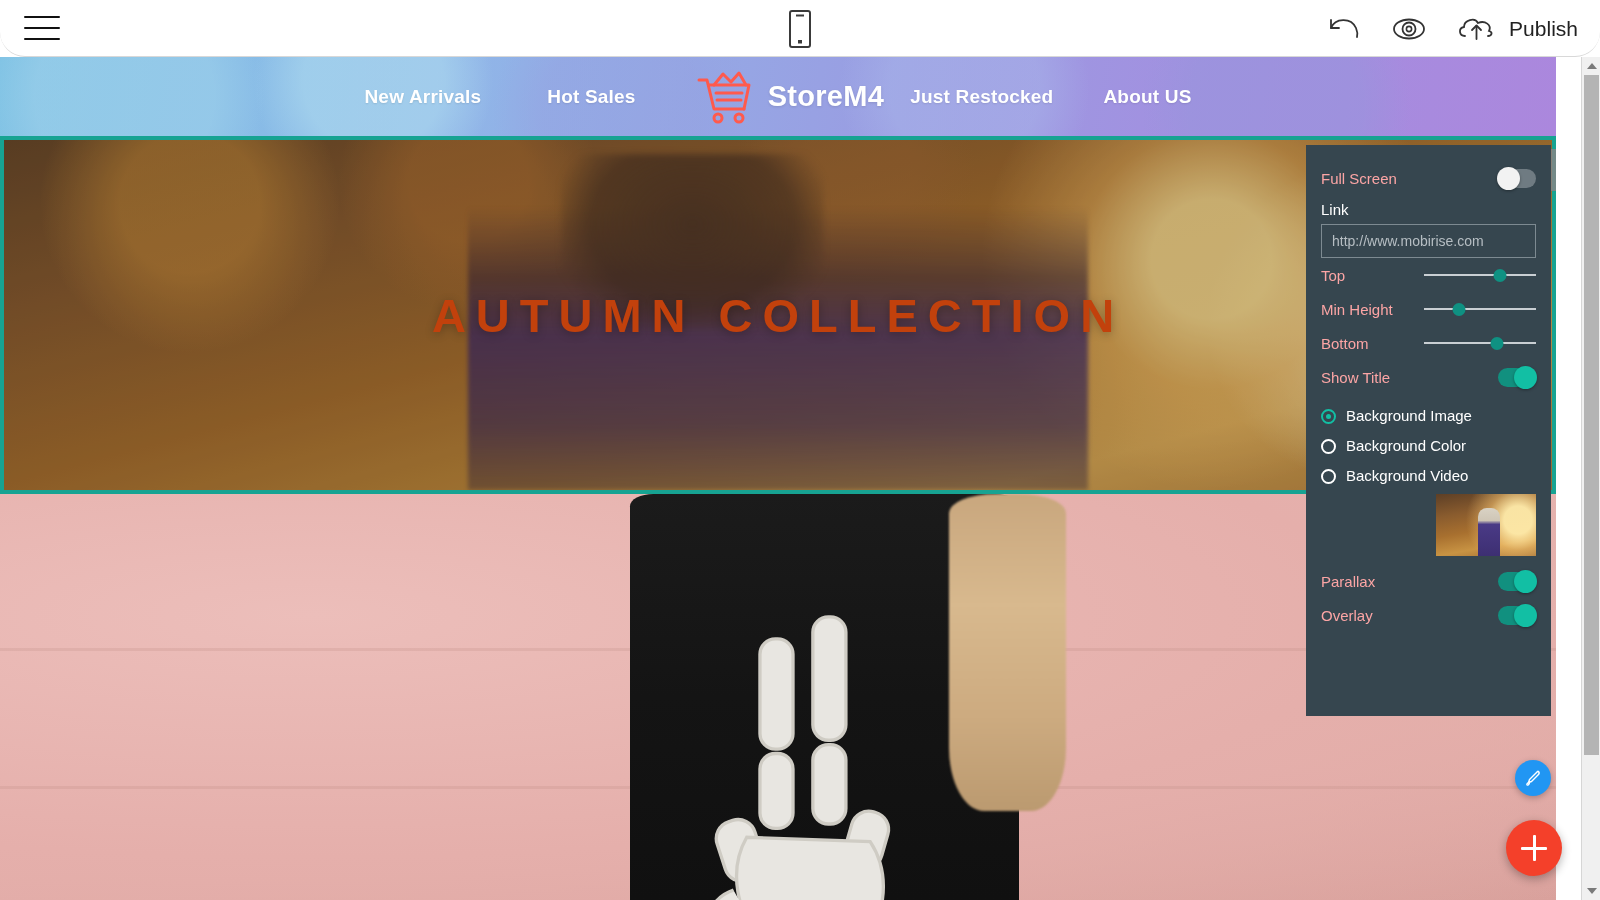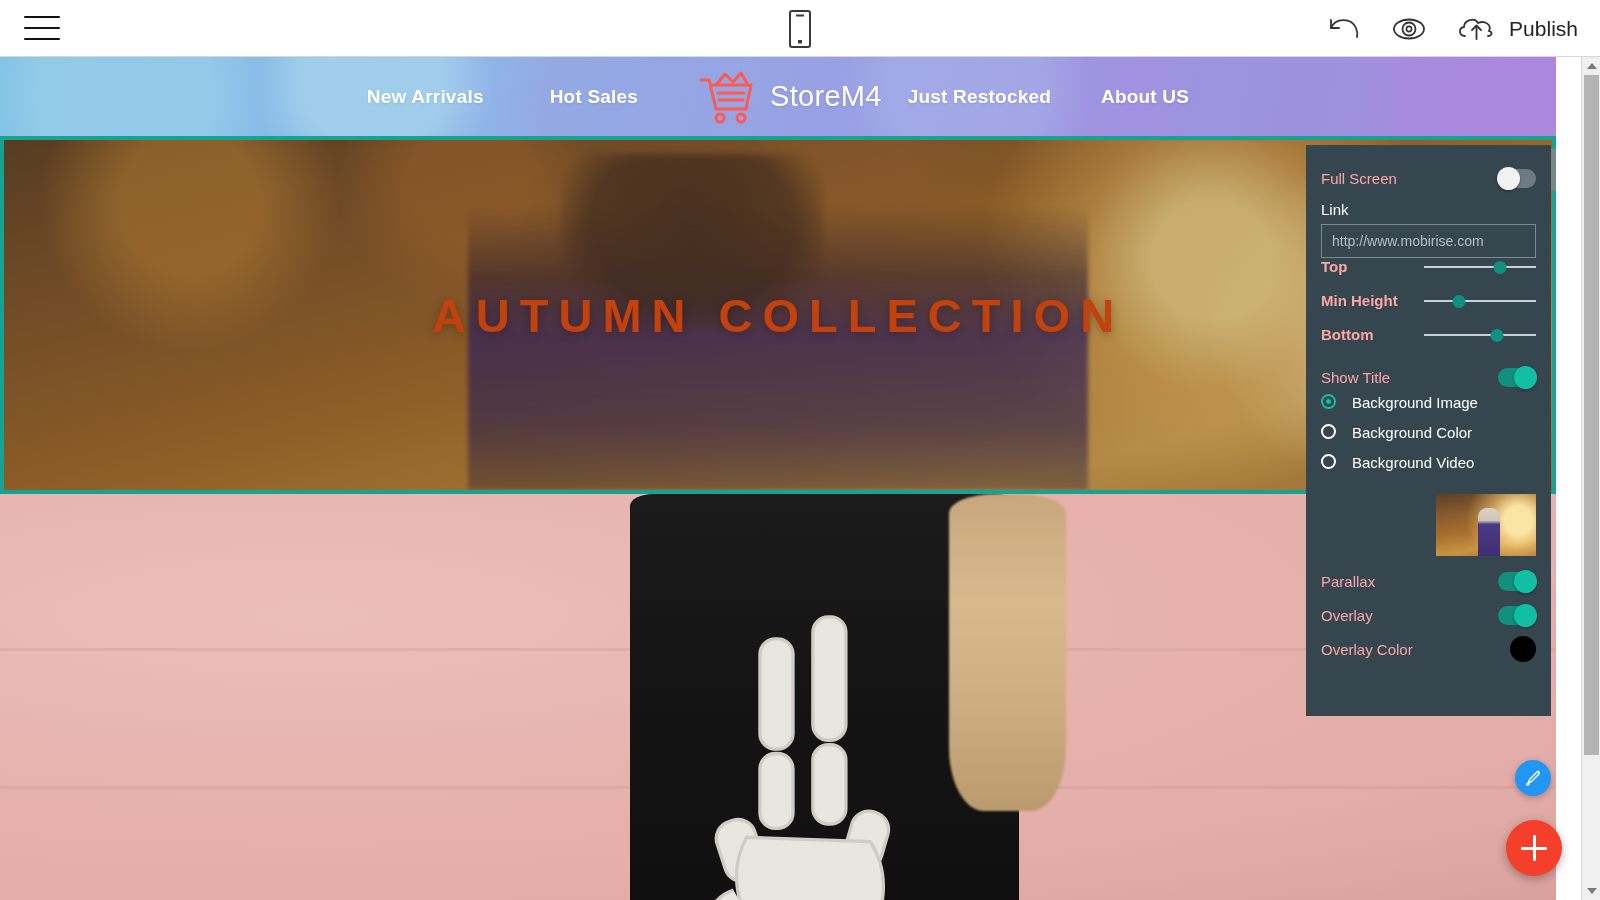--- a/index.html
+++ b/index.html
@@ -12,20 +12,21 @@
   #app { position: relative; width: 1600px; height: 900px; overflow: hidden; }
 
   
   .topbar {
     position: absolute; top: 0; left: 0;
     width: 1600px; height: 57px;
     background: #ffffff;
     border-bottom: 1px solid #d8d8d8;
     display: flex; align-items: center;
     z-index: 70;
+    border-radius: 25px;
   }
   .hamburger {
     position: absolute; left: 24px; top: 12px;
     width: 36px; height: 32px;
     display: flex; flex-direction: column; justify-content: space-between;
     padding: 4px 0; cursor: pointer;
   }
   .hamburger span { display: block; height: 2px; background: #111; border-radius: 1px; }
   .device-toggle {
     position: absolute; left: 50%; transform: translateX(-50%); top: 8px;
@@ -66,21 +67,21 @@
   .nav-inner { display: flex; align-items: center; gap: 0; }
   .nav-link {
     color: #ffffff; font-size: 19px; font-weight: bold;
     letter-spacing: .2px; cursor: pointer; white-space: nowrap;
     text-shadow: 0 1px 2px rgba(0,0,0,.10);
   }
   .nav-left { display: flex; gap: 66px; margin-right: 58px; }
   .nav-right { display: flex; gap: 50px; margin-left: 26px; }
   .brand { display: flex; align-items: center; gap: 12px; cursor: pointer; }
   .brand-name {
-    color: #ffffff; font-size: 29px; font-weight: normal; letter-spacing: .3px;
+    color: #ffffff; font-size: 29px; font-weight: bold; letter-spacing: .3px;
     text-shadow: 0 1px 3px rgba(0,0,0,.12);
   }
 
   
   .hero {
     position: relative; width: 100%; height: 358px;
     overflow: hidden;
     border: 4px solid #17a392;
   }
   .hero-bg {
@@ -193,32 +194,32 @@
     width: 100%; height: 34px;
     background: transparent;
     border: 1px solid #7d8a91;
     color: #84cc16;
     padding: 0 10px; font-size: 14px;
     font-family: "Liberation Sans", sans-serif;
     outline: none;
   }
   .text-input::placeholder { color: #b6bec3; }
 
-  .slider-row { display: flex; align-items: flex-start; justify-content: space-between; height: 34px; font-weight: bold; }
+  .slider-row { display: flex; align-items: center; justify-content: space-between; height: 34px; }
   .slider { position: relative; width: 112px; height: 18px; cursor: pointer; }
   .slider .track {
     position: absolute; top: 8px; left: 0; width: 100%; height: 2px;
     background: #c9cfd3;
   }
   .slider .thumb {
     position: absolute; top: 3px; width: 13px; height: 13px;
     border-radius: 50%; background: #0f9182; transform: translateX(-50%);
   }
 
-  .radio-row { display: flex; align-items: flex-start; gap: 16px; height: 30px; cursor: pointer; }
+  .radio-row { display: flex; align-items: flex-end; gap: 10px; height: 30px; cursor: pointer; }
   .radio {
     width: 15px; height: 15px; border-radius: 50%;
     border: 2px solid #ffffff; position: relative; flex: none;
   }
   .radio.checked { border-color: #12bfa4; }
   .radio.checked::after {
     content: ""; position: absolute; top: 3px; left: 3px;
     width: 5px; height: 5px; border-radius: 50%; background: #12bfa4;
   }
   .radio-label { font-size: 15px; }
@@ -487,24 +488,20 @@
       </div>
     </div>
 
     <div class="row">
       <span class="row-label">Overlay</span>
       <div class="toggle on">
         <span class="knob"></span>
       </div>
     </div>
 
-    <div class="row">
-      <span class="row-label">Overlay Color</span>
-      <div class="swatch"></div>
-    </div>
 
   </div>
 
   <div class="fab-style">
     <svg width="20" height="20" viewBox="0 0 20 20">
       <path d="M15.5 3.5 C16.5 4.5, 16.5 5.5, 15 7 L8.5 13.5 L5.5 14.5 L6.5 11.5 L13 5 C14.5 3.5, 14.8 2.8, 15.5 3.5 Z" fill="none" stroke="#fff" stroke-width="1.4" stroke-linejoin="round"></path>
       <path d="M5.5 14.5 C4 15.5, 3.5 16.5, 4 17 C5 17.5, 6 16.5, 6.5 15" fill="none" stroke="#fff" stroke-width="1.3" stroke-linecap="round"></path>
     </svg>
   </div>
   <div class="fab-add"></div>

